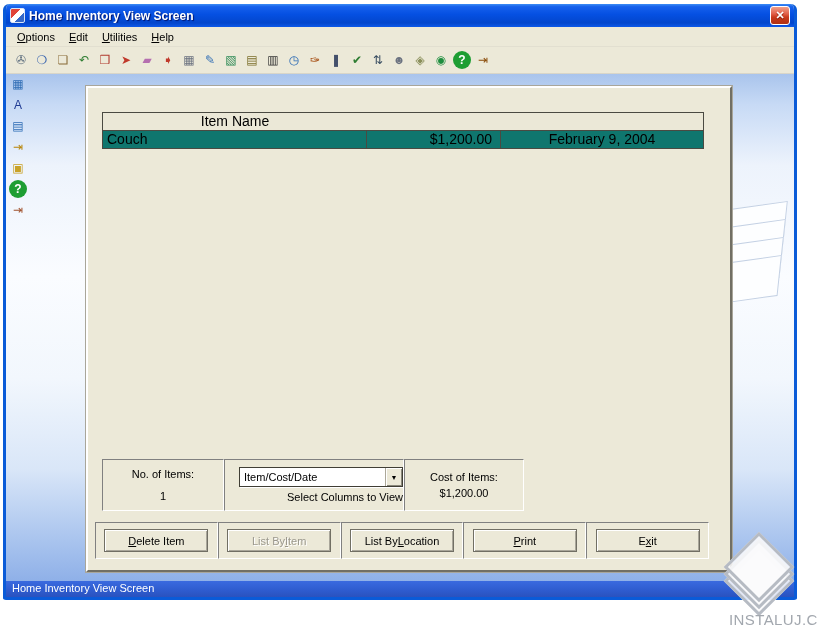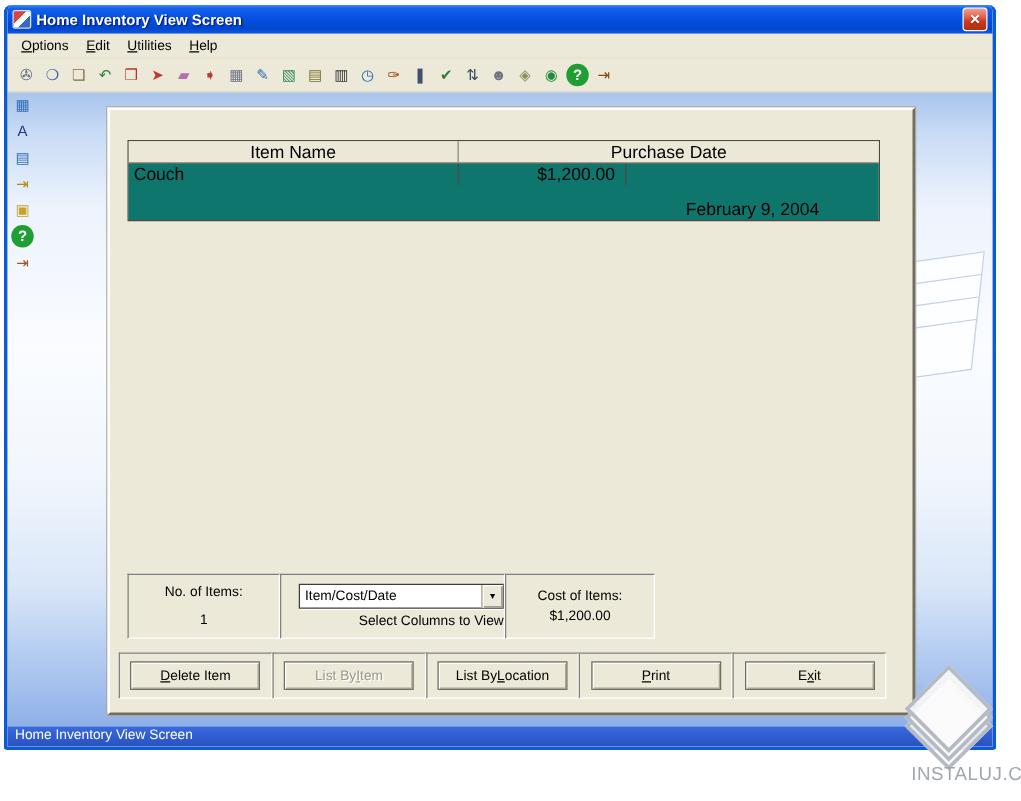--- a/index.html
+++ b/index.html
@@ -62,21 +62,21 @@
   .trow { display:flex; }
   .trow.head { background:#EBE8D7; border-bottom:1px solid #4A4A42; }
   .trow.data { background:#0f766e; }
   .tcell { height:17px; line-height:16px; overflow:hidden; white-space:nowrap; }
   .trow.head .tcell { text-align:center; border-right:1px solid #8A887A; }
   .trow.data .tcell { border-right:1px solid #4A4A42; }
   .tcell:last-child { border-right:none !important; }
   .c1 { flex:0 0 264px; } .c2 { flex:0 0 134px; } .c3 { flex:1; }
   .trow.data .c1 { padding-left:4px; }
   .trow.data .c2 { text-align:right; padding-right:8px; }
-  .trow.data .c3 { text-align:center;margin-top:28px; }
+  .trow.data .c3 { text-align:center; }
 
   
   .info-bar { position:absolute; left:14px; top:371px; width:602px; height:52px; display:flex; font-size:11px; }
   .info-cell { border:1px solid; border-color:#808080 #FFFFFF #FFFFFF #808080; background:#ECE9D8;
     display:flex; flex-direction:column; align-items:center; justify-content:center; }
   .ic1 { flex:0 0 122px; gap:10px; }
   .ic2 { flex:0 0 180px; justify-content:flex-start; padding-top:7px; }
   .ic3 { flex:0 0 180px; justify-content:flex-start; padding-top:7px;align-items:flex-end; }
   .ic4 { flex:0 0 120px; gap:4px; }
   .search-input {
@@ -179,21 +179,20 @@
         <div class="paper" style="left:712px; top:150px;"></div>
         <div class="paper" style="left:710px; top:168px;"></div>
         <div class="paper" style="left:708px; top:186px;"></div>
       </div>
 
       <div class="panel">
 
         <div class="tbl">
           <div class="trow head">
             <div class="tcell c1">Item Name</div>
-            <div class="tcell c3">Purchase Date</div>
           </div>
           <div class="trow data">
             <div class="tcell c1">Couch</div>
             <div class="tcell c2">$1,200.00</div>
             <div class="tcell c3">February 9, 2004</div>
           </div>
         </div>
 
         <div class="info-bar">
           <div class="info-cell ic1">

